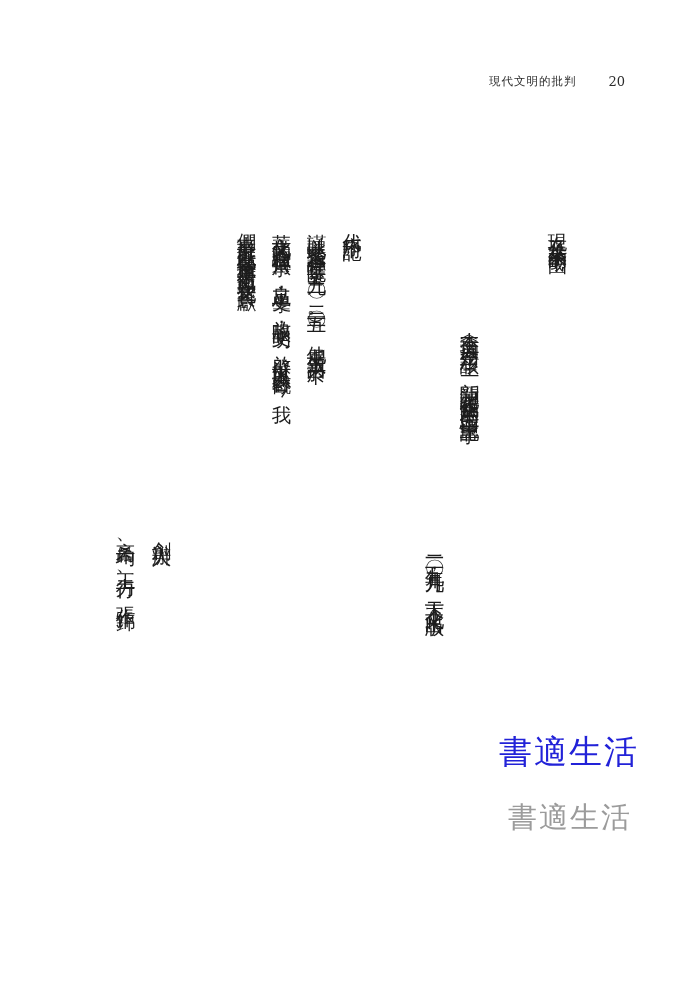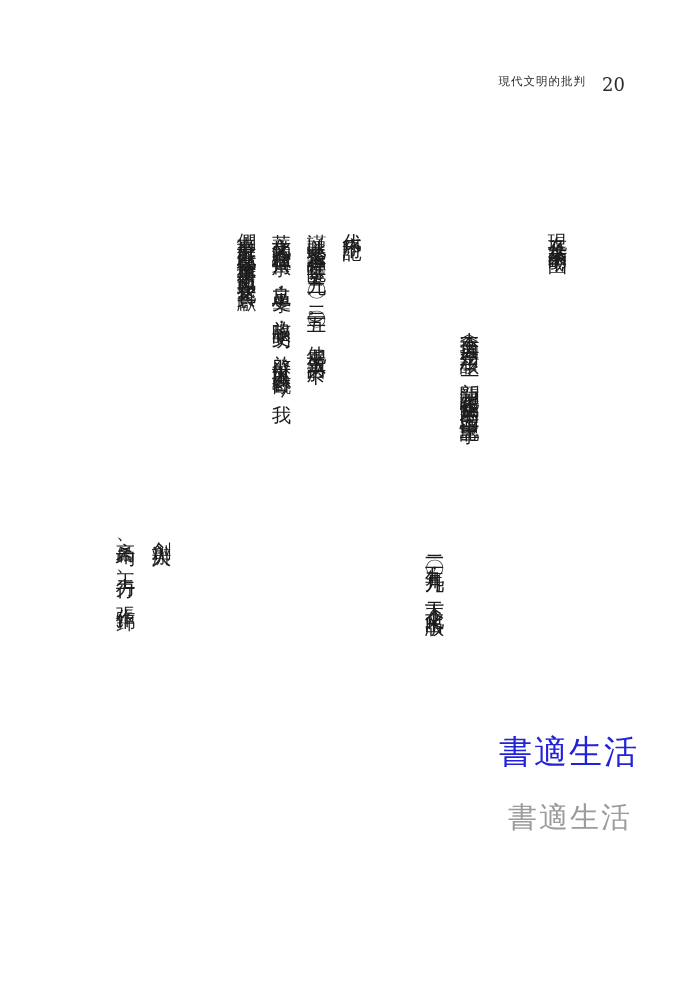--- a/index.html
+++ b/index.html
@@ -20,31 +20,31 @@
     position: absolute;
     inset: 0;
   }
 
   
   .header {
     position: absolute;
     top: 74px;
     right: 72px;
     display: flex;
-    align-items: flex-start;
-    gap: 16px;
+    align-items: center;
+    gap: 32px;
     font-size: 11.5px;
     letter-spacing: 1px;
     color: #2b2b2b;
   }
   .header .running-title {
     font-family: "DejaVu Serif", "Liberation Serif", serif;
   }
   .header .folio {
-    font-size: 18px;
+    font-size: 13px;
     font-family: "DejaVu Serif", "Liberation Serif", serif;
     letter-spacing: 0;
     color: #2b2b2b;
   }
 
   
   .body-area {
     position: absolute;
     top: 196px;
     left: 0;

